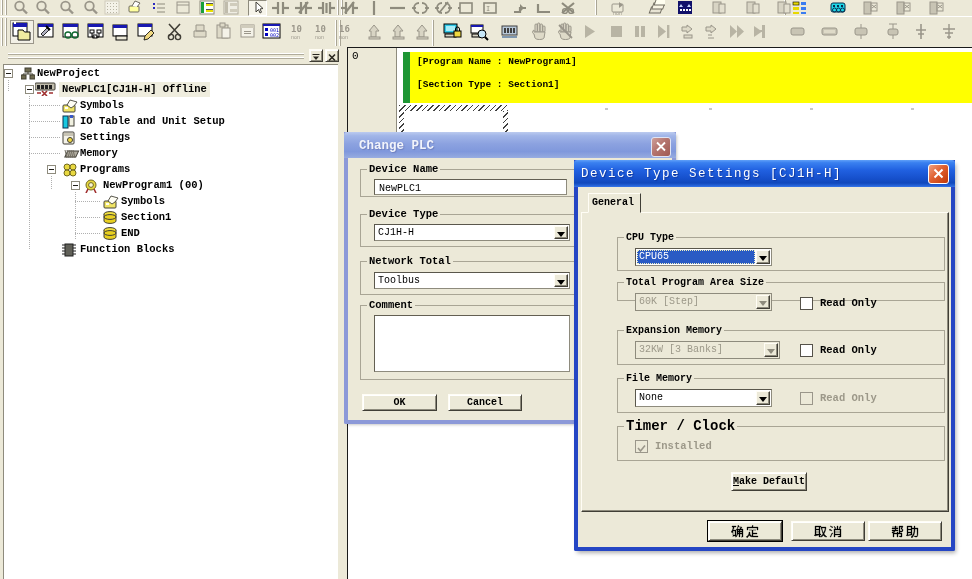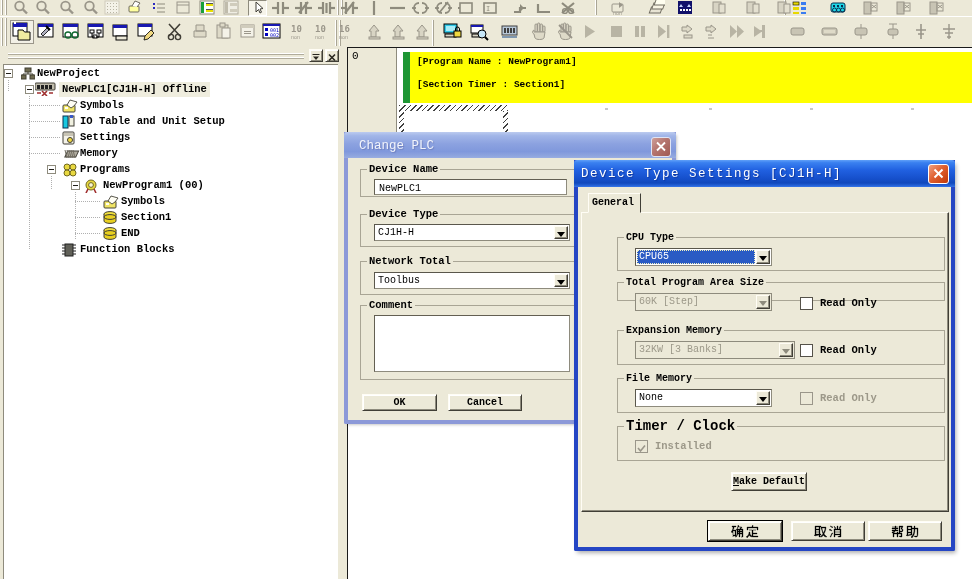--- a/index.html
+++ b/index.html
@@ -470,21 +470,21 @@
     </svg></div>
 <div class="ab" style="left:3px;top:64px;width:335px;height:515px;background:#fff;border-top:1px solid #8e8b7d;border-left:1px solid #8e8b7d"></div>
 <div class="ab" style="left:347px;top:47px;width:625px;height:1px;background:#1a1a1a"></div>
 <div class="ab" style="left:347px;top:47px;width:1px;height:532px;background:#1a1a1a"></div>
 <div class="ab" style="left:348px;top:48px;width:624px;height:531px;background:#fff"></div>
 <div class="ab" style="left:348px;top:48px;width:49px;height:86px;background:#ece9d8;border-right:1px solid #8e8b7d"></div>
 <div class="txt" style="left:352px;top:50px;font-size:11px;font-weight:normal">0</div>
 <div class="ab" style="left:403px;top:52px;width:7px;height:51px;background:#1e9634"></div>
 <div class="ab" style="left:410px;top:52px;width:562px;height:51px;background:#ffff00"></div>
 <div class="txt" style="left:417px;top:56px;font-size:9.5px">[Program Name : NewProgram1]</div>
-<div class="txt" style="left:417px;top:79px;font-size:9.5px">[Section Timer : Section1]</div>
+<div class="txt" style="left:417px;top:79px;font-size:9.5px">[Section Type : Section1]</div>
 <div class="ab" style="left:605px;top:108px;width:3px;height:2px;background:#c8c8c8"></div>
 <div class="ab" style="left:709px;top:108px;width:3px;height:2px;background:#c8c8c8"></div>
 <div class="ab" style="left:810px;top:108px;width:3px;height:2px;background:#c8c8c8"></div>
 <div class="ab" style="left:911px;top:108px;width:3px;height:2px;background:#c8c8c8"></div>
 <div class="ab" style="left:399px;top:105px;width:109px;height:6px;background:repeating-linear-gradient(135deg,#404040 0 1px,transparent 1px 4px)"></div>
 <div class="ab" style="left:399px;top:111px;width:5px;height:22px;background:repeating-linear-gradient(135deg,#404040 0 1px,transparent 1px 4px)"></div>
 <div class="ab" style="left:503px;top:111px;width:5px;height:22px;background:repeating-linear-gradient(135deg,#404040 0 1px,transparent 1px 4px)"></div>
 <div class="ab" style="left:8px;top:80px;width:1px;height:11px;background:repeating-linear-gradient(#b0b0b0 0 1px,transparent 1px 2px)"></div>
 <div class="ab" style="left:29px;top:96px;width:1px;height:154px;background:repeating-linear-gradient(#b0b0b0 0 1px,transparent 1px 2px)"></div>
 <div class="ab" style="left:51px;top:176px;width:1px;height:14px;background:repeating-linear-gradient(#b0b0b0 0 1px,transparent 1px 2px)"></div>
@@ -604,21 +604,21 @@
         <line x1="0" y1="8" x2="3" y2="8"></line>
         <line x1="11" y1="8" x2="14" y2="8"></line>
         <line x1="0" y1="11" x2="3" y2="11"></line>
         <line x1="11" y1="11" x2="14" y2="11"></line>
       </g>
     </svg></div>
 <div class="trow" style="left:80px;top:241px">Function Blocks</div>
 <div class="ab" style="left:344px;top:132px;width:332px;height:292px;border:4px solid #8c99d8;border-top:none;border-radius:0 0 2px 2px;background:#ece9d8;box-shadow:2px 2px 3px -1px rgba(0,0,0,.22)">
 </div>
 <div class="ab" style="left:344px;top:132px;width:332px;height:26px;border-radius:3px 3px 0 0;background:linear-gradient(180deg,#bccbef 0,#a2b6e8 14%,#8ca2e0 45%,#8098dc 75%,#8fa5de 92%,#99ade2 100%)"></div>
-<div class="txt" style="left:359px;top:139px;font-size:12.5px;font-weight:normal;color:#f2f4fb;text-shadow:1px 1px 1px rgba(90,100,160,.5)">Change PLC</div>
+<div class="txt" style="left:359px;top:139px;font-size:12.5px;font-weight:bold;color:#f2f4fb;text-shadow:1px 1px 1px rgba(90,100,160,.5)">Change PLC</div>
 <div class="ab" style="left:651px;top:137px;width:20px;height:20px;border-radius:3px;background:linear-gradient(135deg,#cfa09a 0,#b4746e 45%,#a05a52 100%);border:1px solid #dfe4f4"><svg width="18" height="17">
       <path d="M5 4.5 L13 12.5 M13 4.5 L5 12.5" stroke="#fff" stroke-width="1.8"></path>
     </svg></div>
 <div class="gb" style="left:360px;top:169px;width:216px;height:28px">
     <span style="color:#000;left:6px;font-size:10.5px">Device Name</span>
   </div>
 <div class="sunk ab" style="left:374px;top:179px;width:193px;height:16px">
     <div class="ctext">NewPLC1</div>
   </div>
 <div class="gb" style="left:360px;top:214px;width:216px;height:33px">
@@ -667,21 +667,21 @@
 <div class="combo ab" style="left:635px;top:293px;width:137px;height:18px">
     <div class="cfield dis"></div>
     <div class="ctext dis-t">60K [Step]</div>
     <div class="cbtn dis"></div>
   </div>
 <div class="cb ab" style="left:800px;top:297px"></div>
 <div class="txt" style="left:820px;top:297px;font-size:10.5px">Read Only</div>
 <div class="gb" style="left:617px;top:330px;width:328px;height:35px">
     <span style="color:#000;left:6px;font-size:10px">Expansion Memory</span>
   </div>
-<div class="combo ab" style="left:635px;top:341px;width:160px;height:18px">
+<div class="combo ab" style="left:635px;top:341px;width:145px;height:18px">
     <div class="cfield dis"></div>
     <div class="ctext dis-t">32KW [3 Banks]</div>
     <div class="cbtn dis"></div>
   </div>
 <div class="cb ab" style="left:800px;top:344px"></div>
 <div class="txt" style="left:820px;top:344px;font-size:10.5px">Read Only</div>
 <div class="gb" style="left:617px;top:378px;width:328px;height:35px">
     <span style="color:#000;left:6px;font-size:10px">File Memory</span>
   </div>
 <div class="combo ab" style="left:635px;top:389px;width:137px;height:18px">

